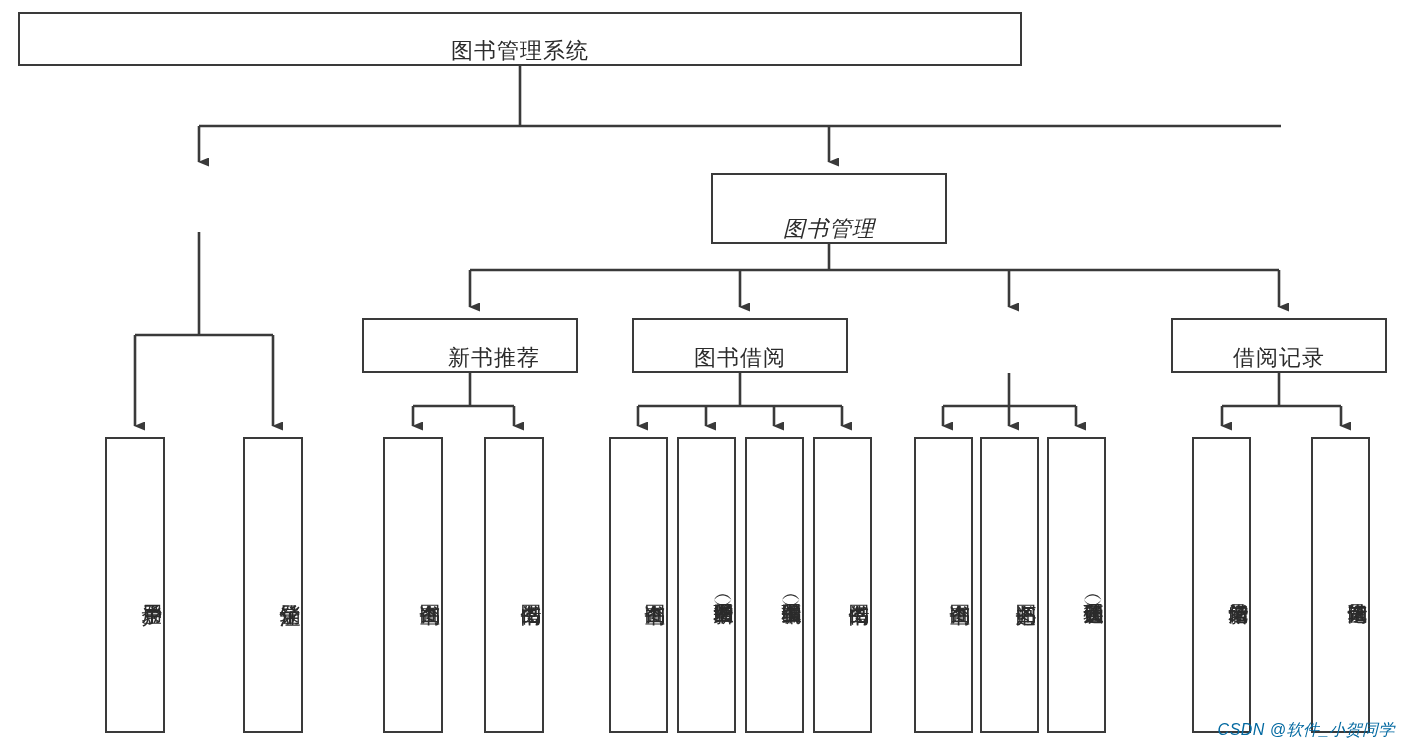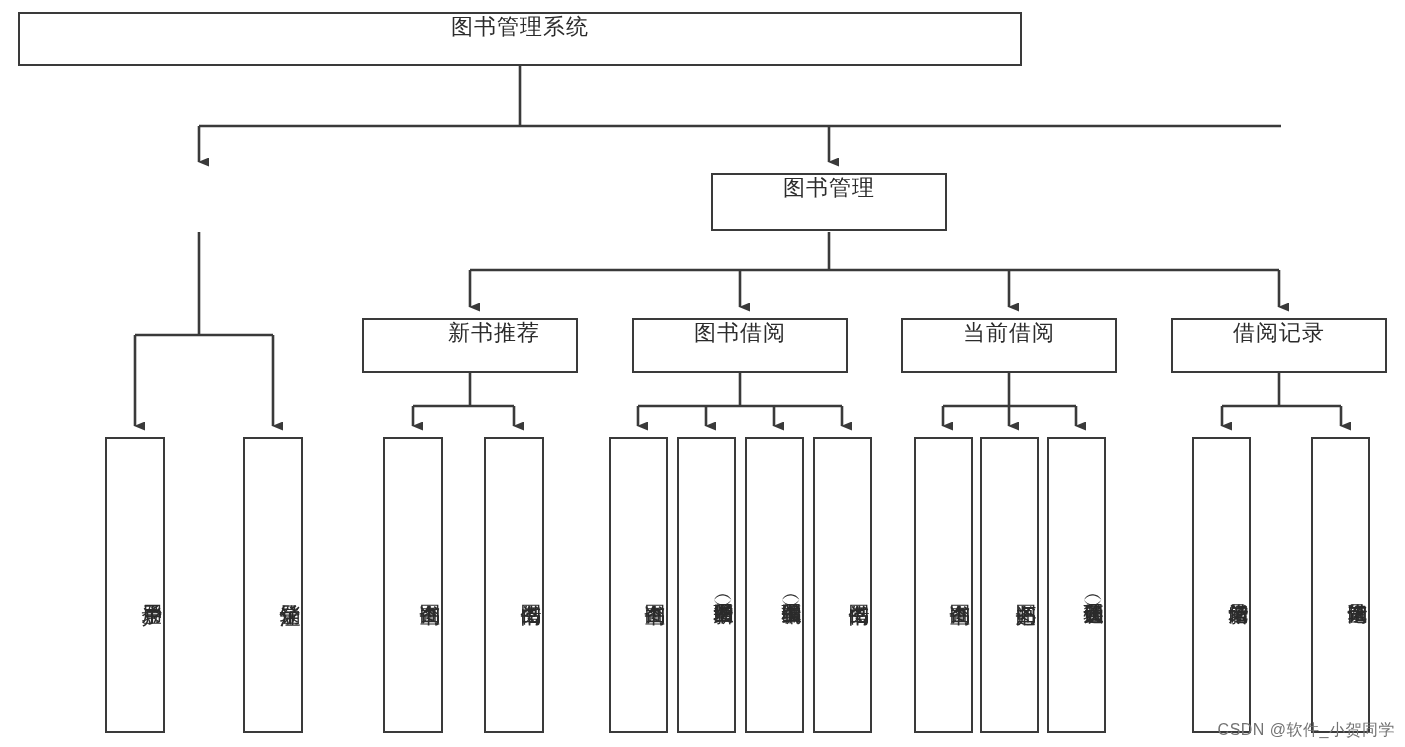--- a/index.html
+++ b/index.html
@@ -26,21 +26,21 @@
     width: 1405px;
     height: 747px;
     display: block;
   }
   .node-box {
     position: absolute;
     box-sizing: border-box;
     background: #ffffff;
     border: 2px solid #3a3a3a;
     display: flex;
-    align-items: flex-start;
+    align-items: flex-end;
     justify-content: center;
     color: #2b2b2b;
   }
   .node-h {
     font-size: 22px;
     letter-spacing: 1px;
     line-height: 1.2;
   }
   .node-v {
     font-size: 21px;
@@ -54,24 +54,25 @@
     justify-content: center;
   }
   .node-v.leaf-long {
     font-size: 20px;
   }
   .watermark {
     position: absolute;
     right: 10px;
     bottom: 6px;
     font-size: 16px;
-    color: #737373;
+    color: #0369a1;
     letter-spacing: 0.5px;
     white-space: nowrap;
     user-select: none;
+    font-style: italic;
   }
 </style>
 </head>
 <body>
 
 <div id="diagram-root">
 
   <svg id="tree-svg" viewBox="0 0 1405 747">
     <defs>
       <marker id="arrowhead" markerWidth="9" markerHeight="11" refX="4.5" refY="10" orient="auto" markerUnits="userSpaceOnUse">
@@ -131,33 +132,30 @@
       <path d="M1222,406 L1341,406"></path>
       <path d="M1222,406 L1222,426" marker-end="url(#arrowhead)"></path>
       <path d="M1341,406 L1341,426" marker-end="url(#arrowhead)"></path>
     </g>
   </svg>
 
   <div class="node-box node-h" style="left:18px; top:12px; width:1004px; height:54px;">
     <span>图书管理系统</span>
   </div>
 
-  <div class="node-box node-h" style="left:711px; top:173px; width:236px; height:58px;">
+  <div class="node-box node-h" style="left:711px; top:173px; width:236px; height:71px;font-style:italic;">
     <span>图书管理</span>
   </div>
 
   <div class="node-box node-h" style="left:362px; top:318px; width:216px; height:55px;padding-left:48px;">
     <span>新书推荐</span>
   </div>
   <div class="node-box node-h" style="left:632px; top:318px; width:216px; height:55px;">
     <span>图书借阅</span>
   </div>
-  <div class="node-box node-h" style="left:901px; top:318px; width:216px; height:55px;">
-    <span>当前借阅</span>
-  </div>
   <div class="node-box node-h" style="left:1171px; top:318px; width:216px; height:55px;">
     <span>借阅记录</span>
   </div>
 
   <div class="node-box node-v" style="left:105px; top:437px; width:60px; height:296px;">
     <span>用户登录</span>
   </div>
   <div class="node-box node-v" style="left:243px; top:437px; width:60px; height:296px;">
     <span>注销登录</span>
   </div>

